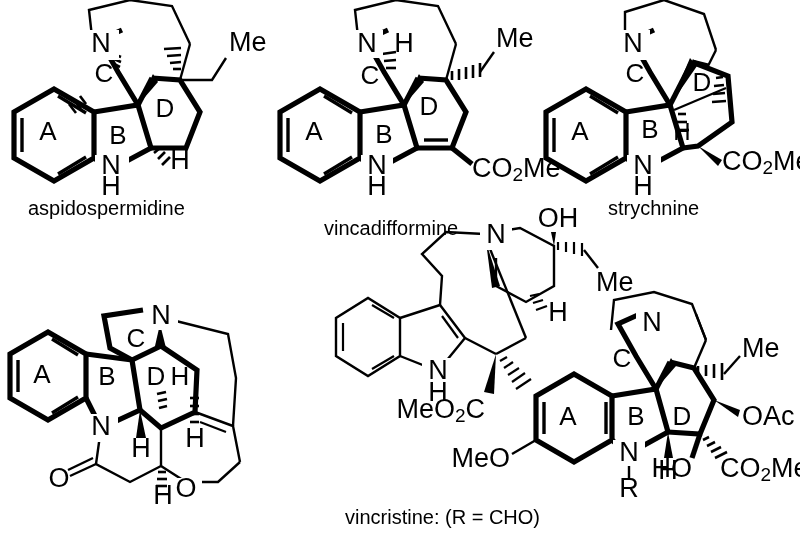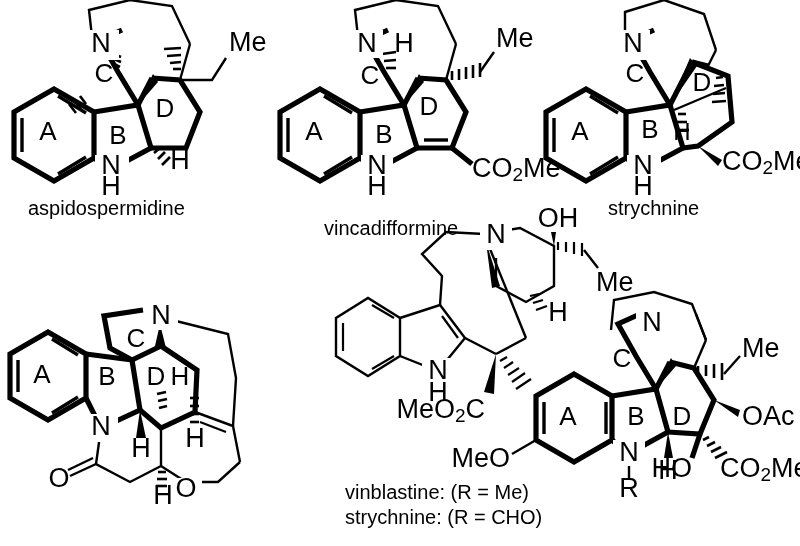--- a/index.html
+++ b/index.html
@@ -511,16 +511,15 @@
     <line class="bond-thin" x1="329" y1="238" x2="329" y2="250"></line>
     <text class="atom" x="329" y="262">R</text>
 
     <text class="ring-letter" x="268" y="190">A</text>
     <text class="ring-letter" x="336" y="190">B</text>
     <text class="ring-letter" x="322" y="132">C</text>
     <text class="ring-letter" x="382" y="190">D</text>
     <rect class="mask" x="336" y="82" width="32" height="28"></rect>
     <text class="atom" x="352" y="96">N</text>
   </svg>
-  <div class="caption" style="left:345px; top:480px;">vinblastine: (R = Me)</div>
-  <div class="caption" style="left:345px; top:505px;">strychnine: (R = CHO)</div>
+  <div class="caption" style="left:345px; top:505px;">vincristine: (R = CHO)</div>
 
 </div>
 
 </body></html>

